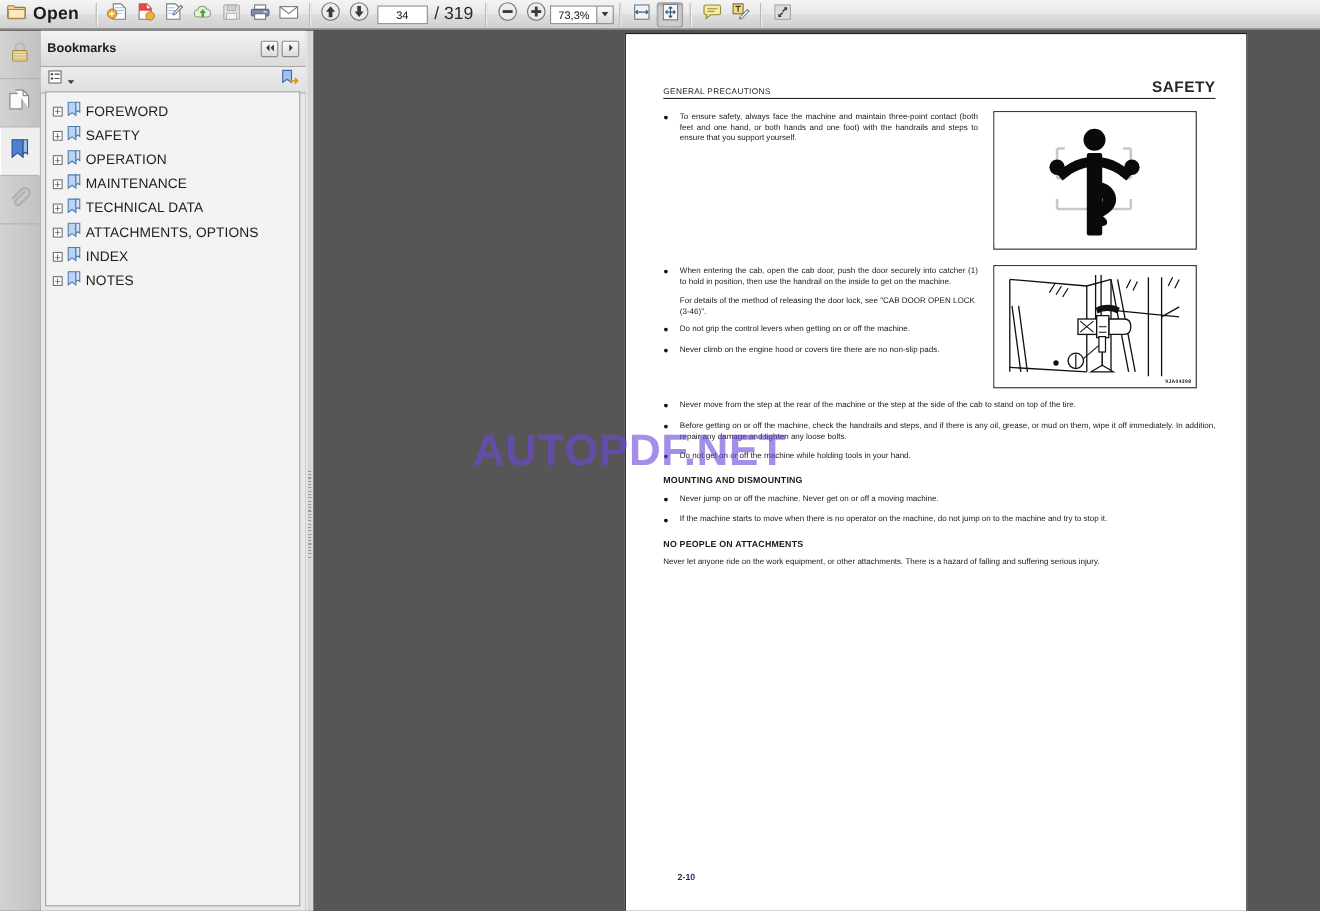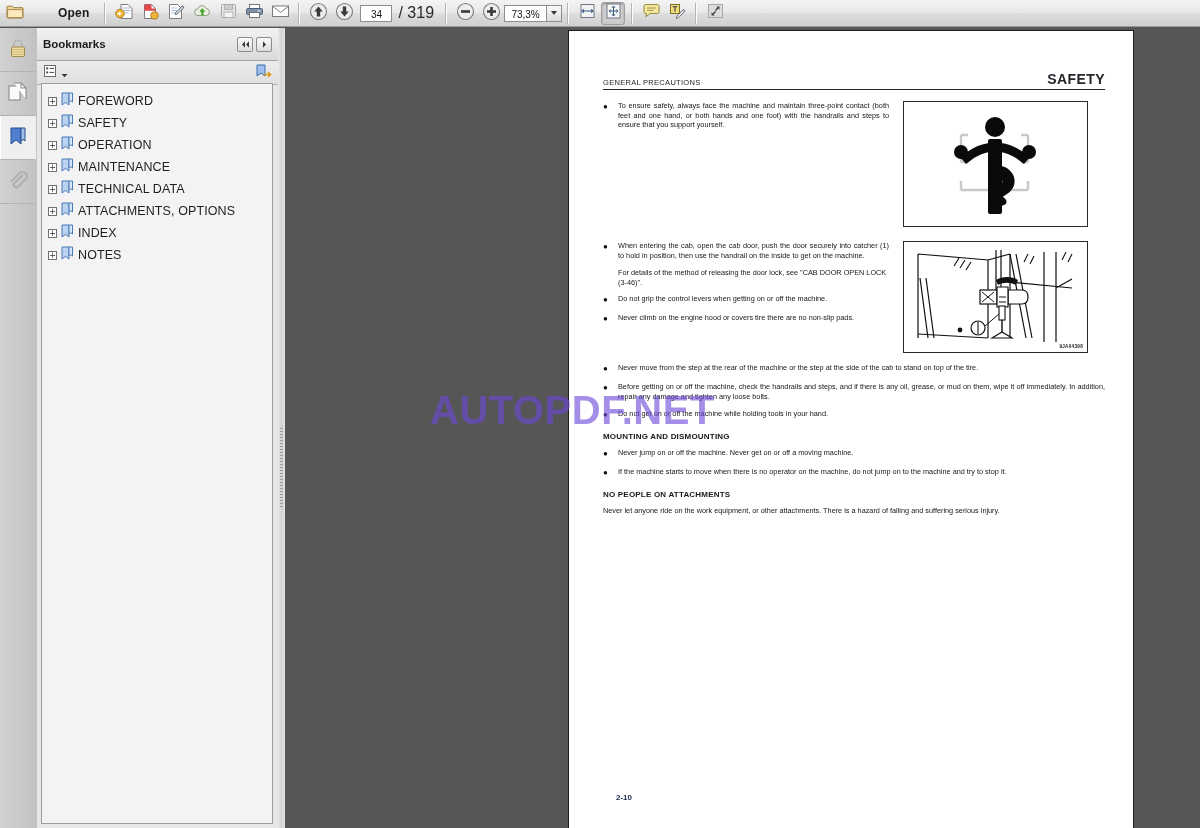--- a/index.html
+++ b/index.html
@@ -22,23 +22,23 @@
   .tb-group{display:flex;align-items:center;height:100%;}
   .sep{width:1px;height:21px;background:#b4b4b4;border-right:1px solid #fbfbfb;margin:0 5px;}
   .tbtn{
     display:flex;align-items:center;justify-content:center;
     height:23px;min-width:24px;margin:0 1px;border-radius:3px;
     border:1px solid transparent;box-sizing:border-box;cursor:default;
   }
   .tbtn.open{padding:0 8px 0 4px;gap:6px;}
   .tbtn.pressed{background:#cdcdcd;border:1px solid #9f9f9f;
     box-shadow:inset 0 1px 2px rgba(0,0,0,.25);}
-  .open-label{font-size:12px;color:#1b1b1b;font-weight:bold;letter-spacing:.2px;margin-left:28px;}
+  .open-label{font-size:16px;color:#1b1b1b;font-weight:bold;letter-spacing:.2px;}
   .pagebox{
-    width:32px;height:17px;background:#fff;border:1px solid #8d8d8d;
+    width:46px;height:17px;background:#fff;border:1px solid #8d8d8d;
     font-size:10px;color:#111;text-align:center;line-height:17px;
     margin:0 3px;box-sizing:border-box;
   }
   .pagetotal{font-size:16px;color:#2a2a2a;margin:0 6px 0 3px;white-space:nowrap;}
   .zoombox{
     width:42px;height:17px;background:#fff;border:1px solid #8d8d8d;border-right:none;
     font-size:10px;color:#111;text-align:center;line-height:17px;box-sizing:border-box;
   }
   .zoomarrow{
     width:16px;height:17px;border:1px solid #8d8d8d;box-sizing:border-box;

